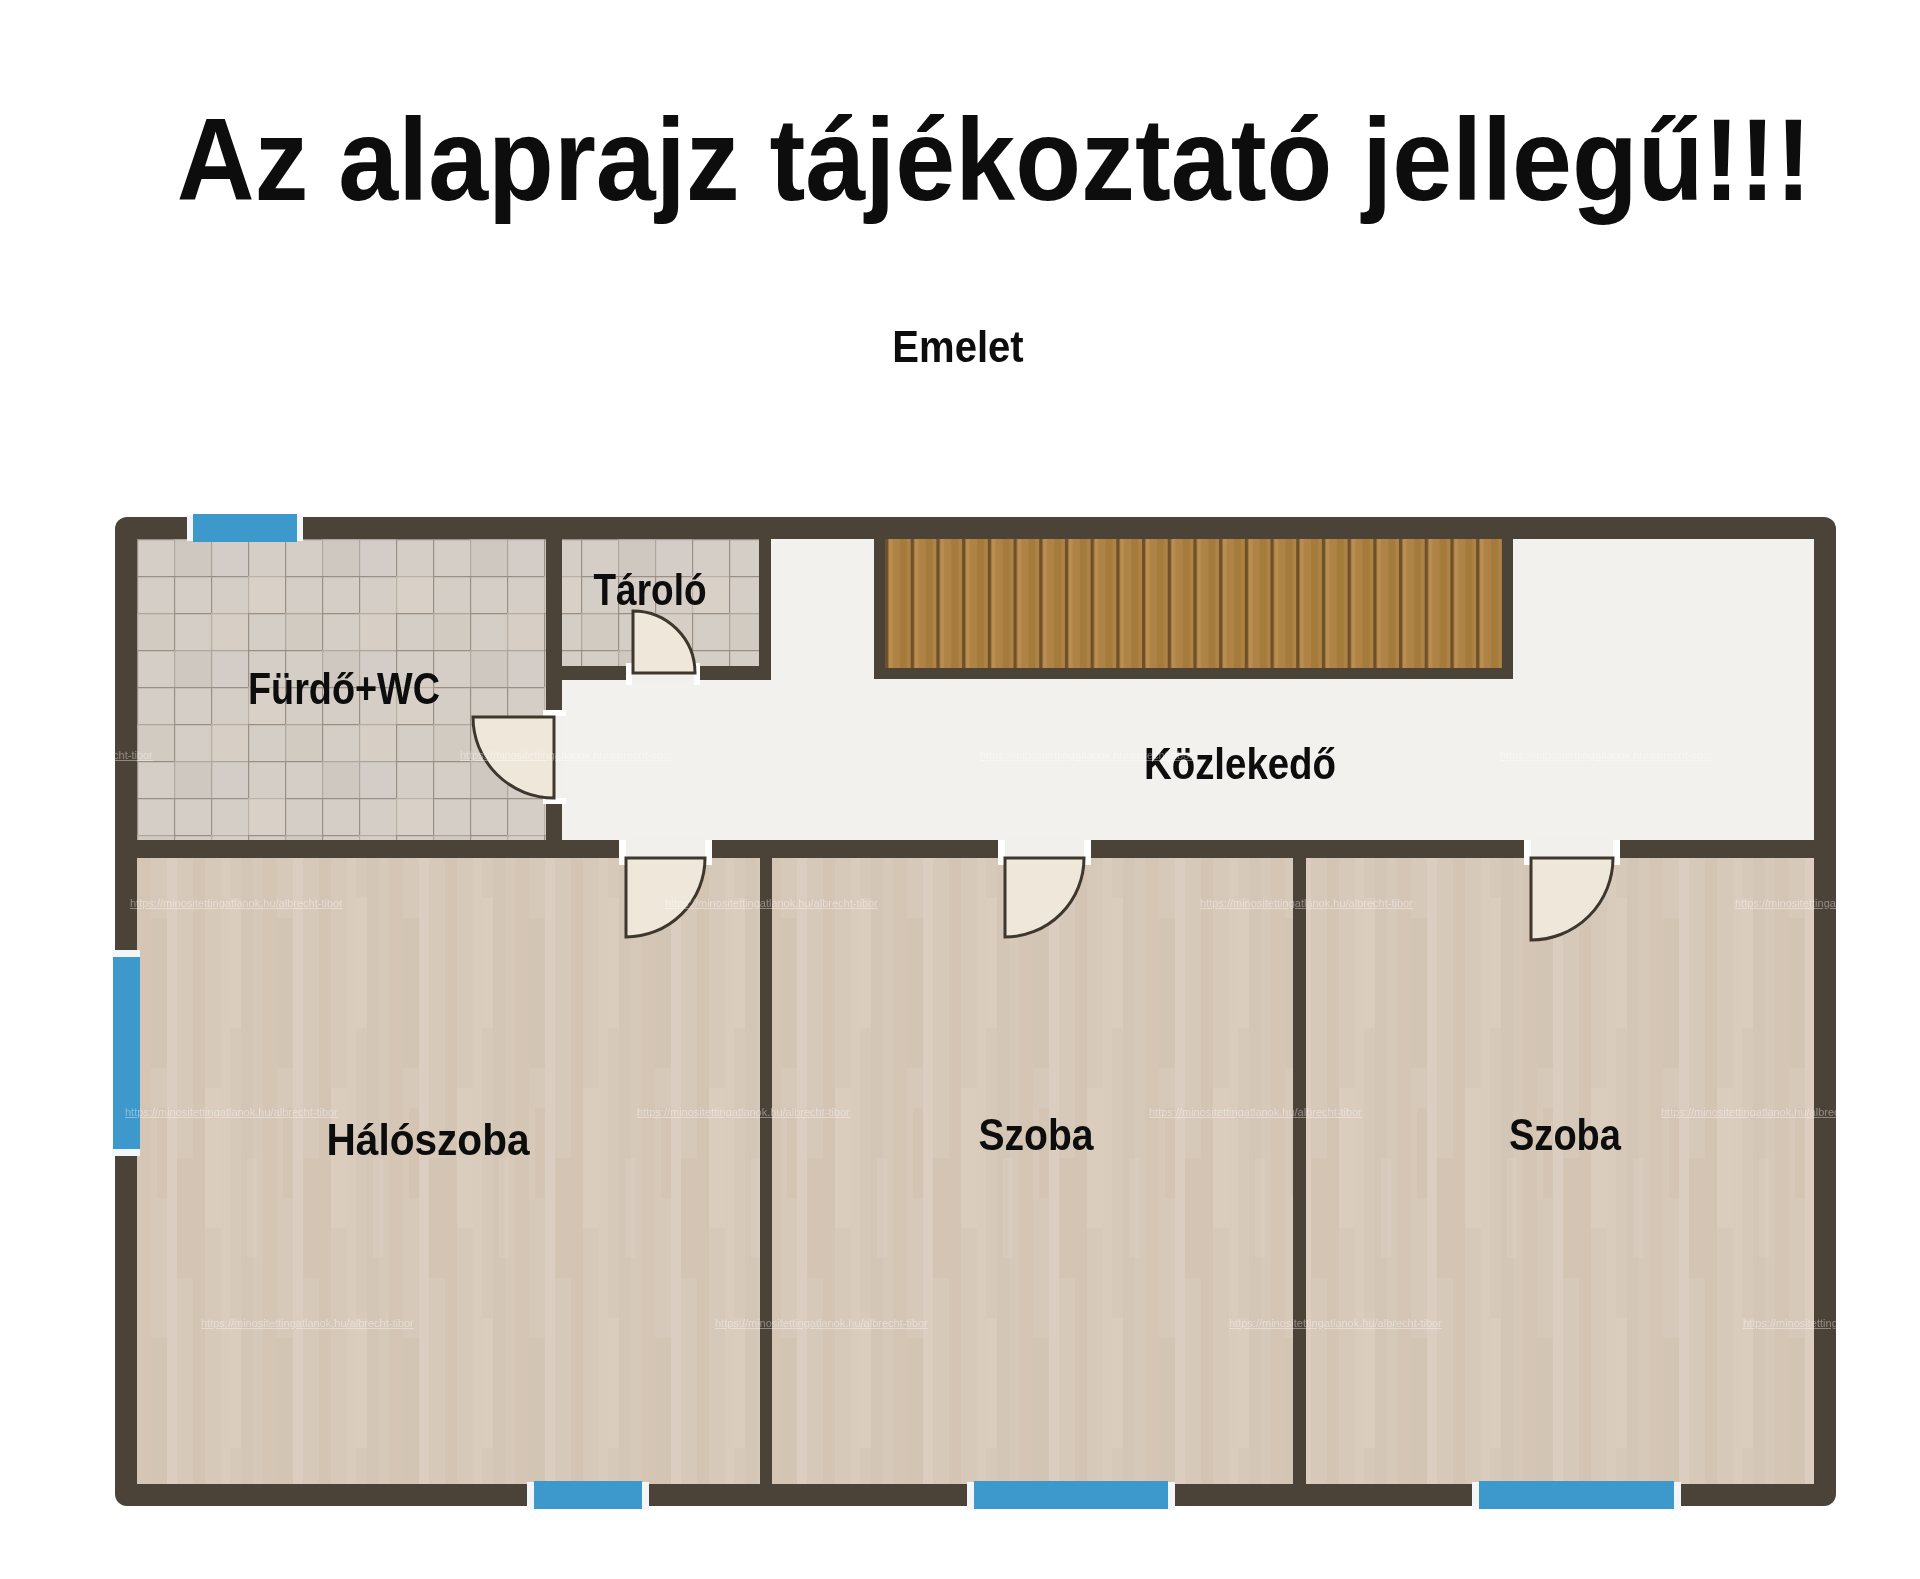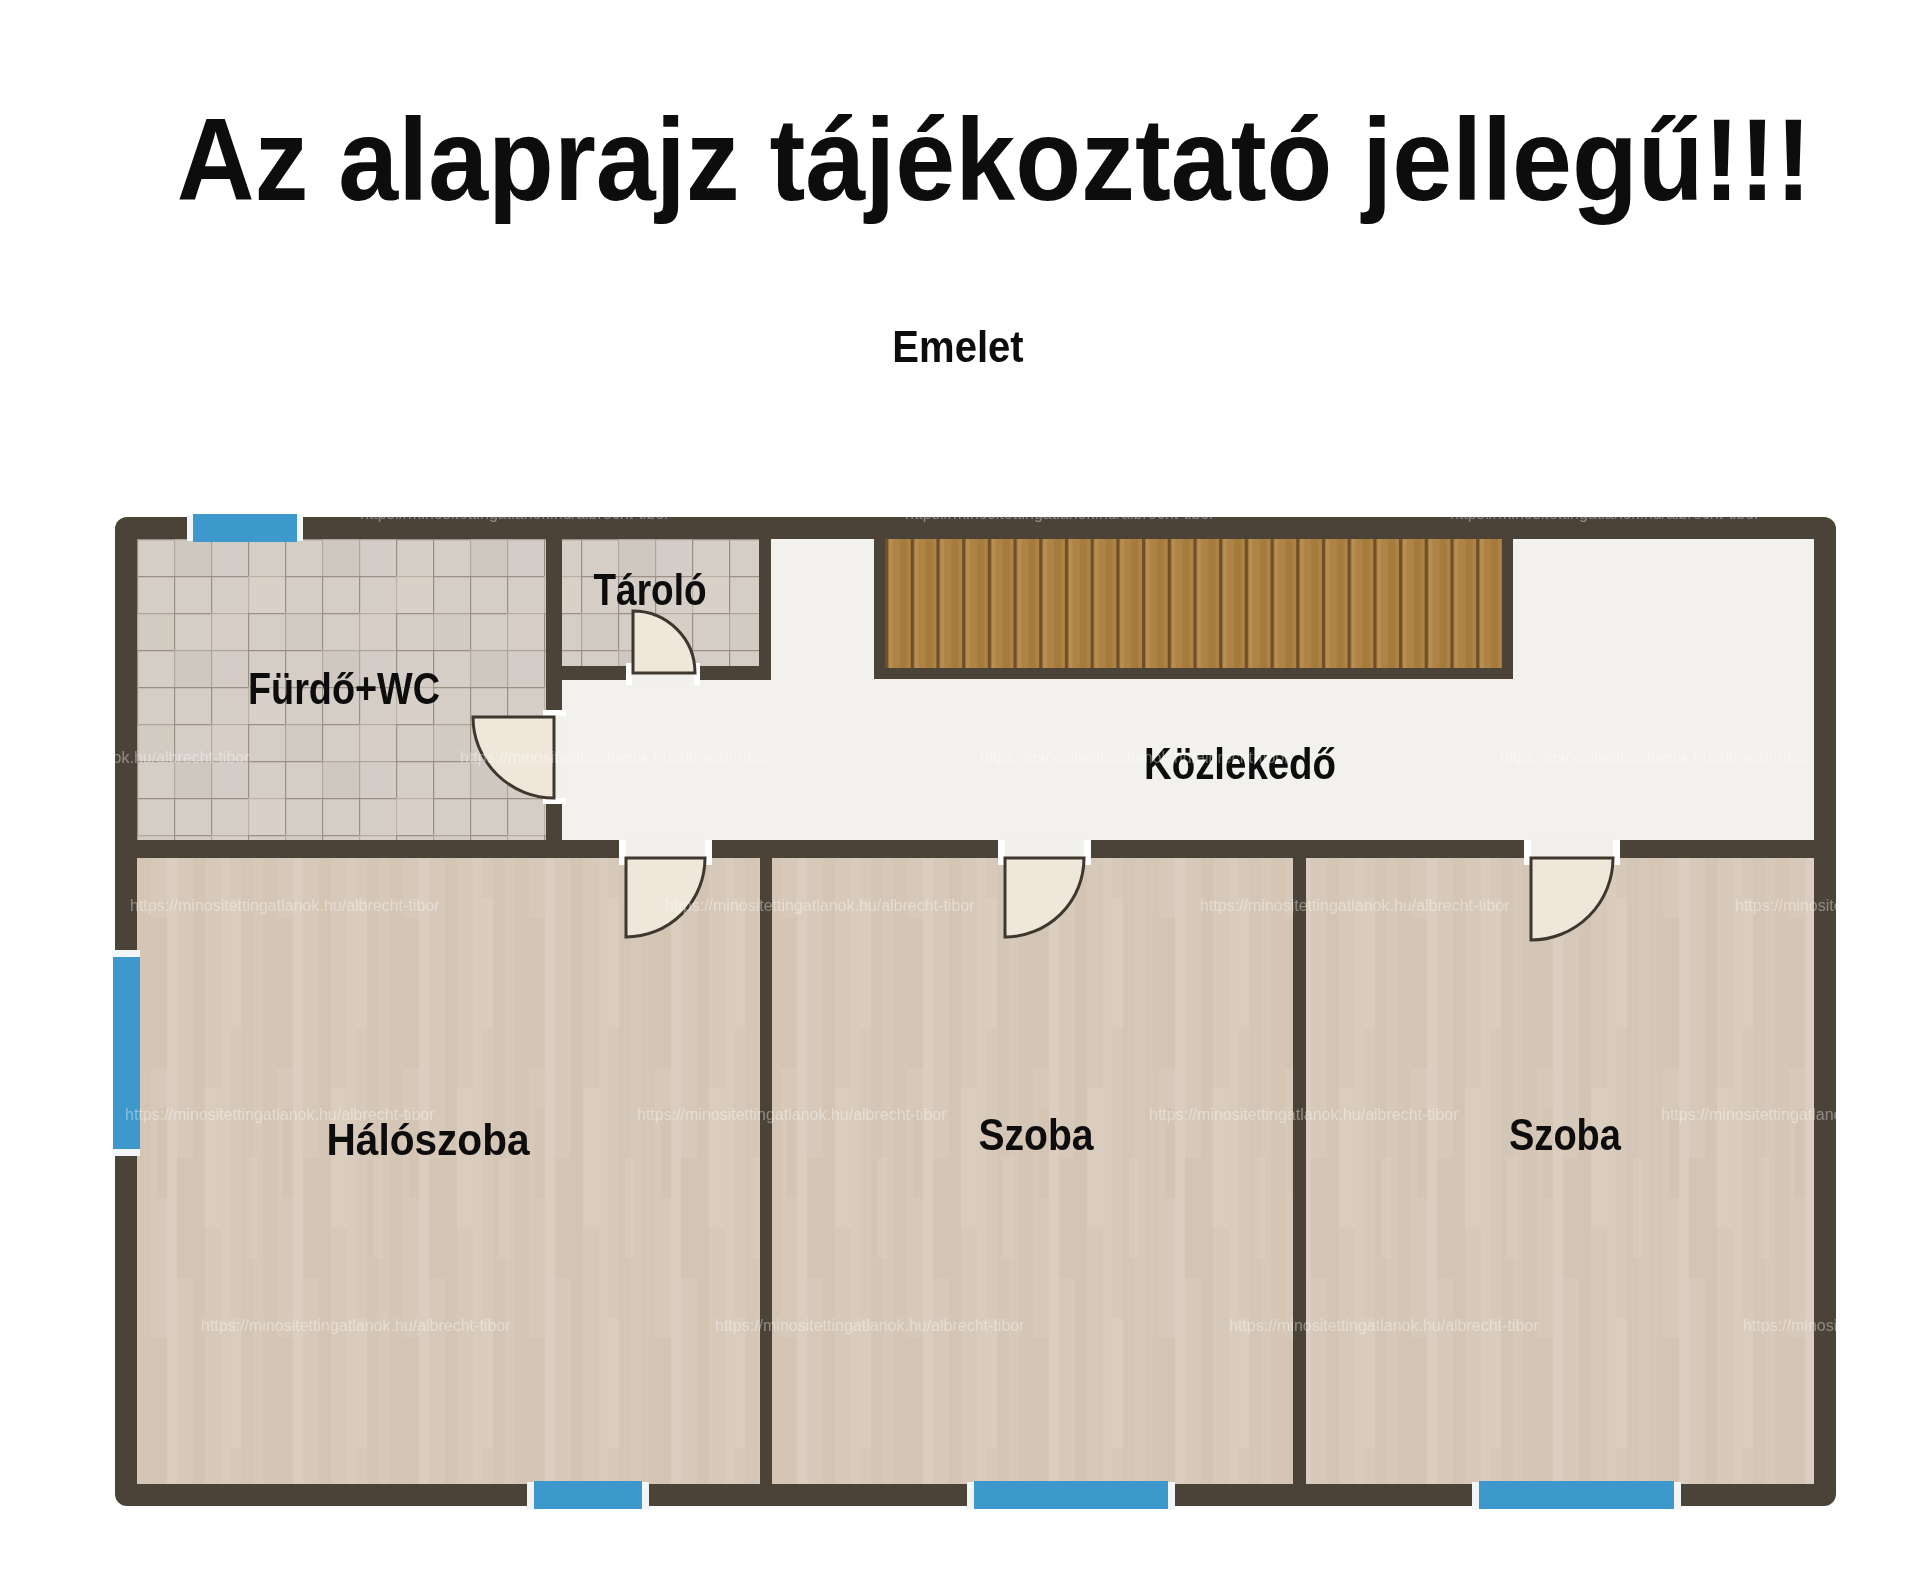--- a/index.html
+++ b/index.html
@@ -4,21 +4,21 @@
 <style>
   html,body{margin:0;padding:0;background:#ffffff;}
   .page{position:relative;width:1920px;height:1579px;background:#ffffff;overflow:hidden;
         font-family:"Liberation Sans", sans-serif;padding-left:28px;}
   .title{position:absolute;left:34px;top:93px;width:1920px;text-align:center;
          font-size:116px;font-weight:bold;color:#0d0d0d;white-space:nowrap;
          transform:scaleX(0.929);transform-origin:center top;}
   .sub{position:absolute;left:-2px;top:322px;width:1920px;text-align:center;
        font-size:44px;font-weight:bold;color:#0d0d0d;
        transform:scaleX(0.91);transform-origin:center top;}
-  .wm{position:absolute;color:rgba(255,255,255,0.38);font-size:16px;white-space:nowrap;z-index:30;}
+  .wm{position:absolute;color:rgba(255,255,255,0.38);font-size:11px;white-space:nowrap;z-index:30;text-decoration:underline;}
   svg{position:absolute;left:0;top:0;}
 </style>
 </head>
 <body>
 <div class="page">
 
 <div class="title">Az alaprajz tájékoztató jellegű!!!</div>
 
 <div class="sub">Emelet</div>
 <svg width="1920" height="1579" viewBox="0 0 1920 1579">

